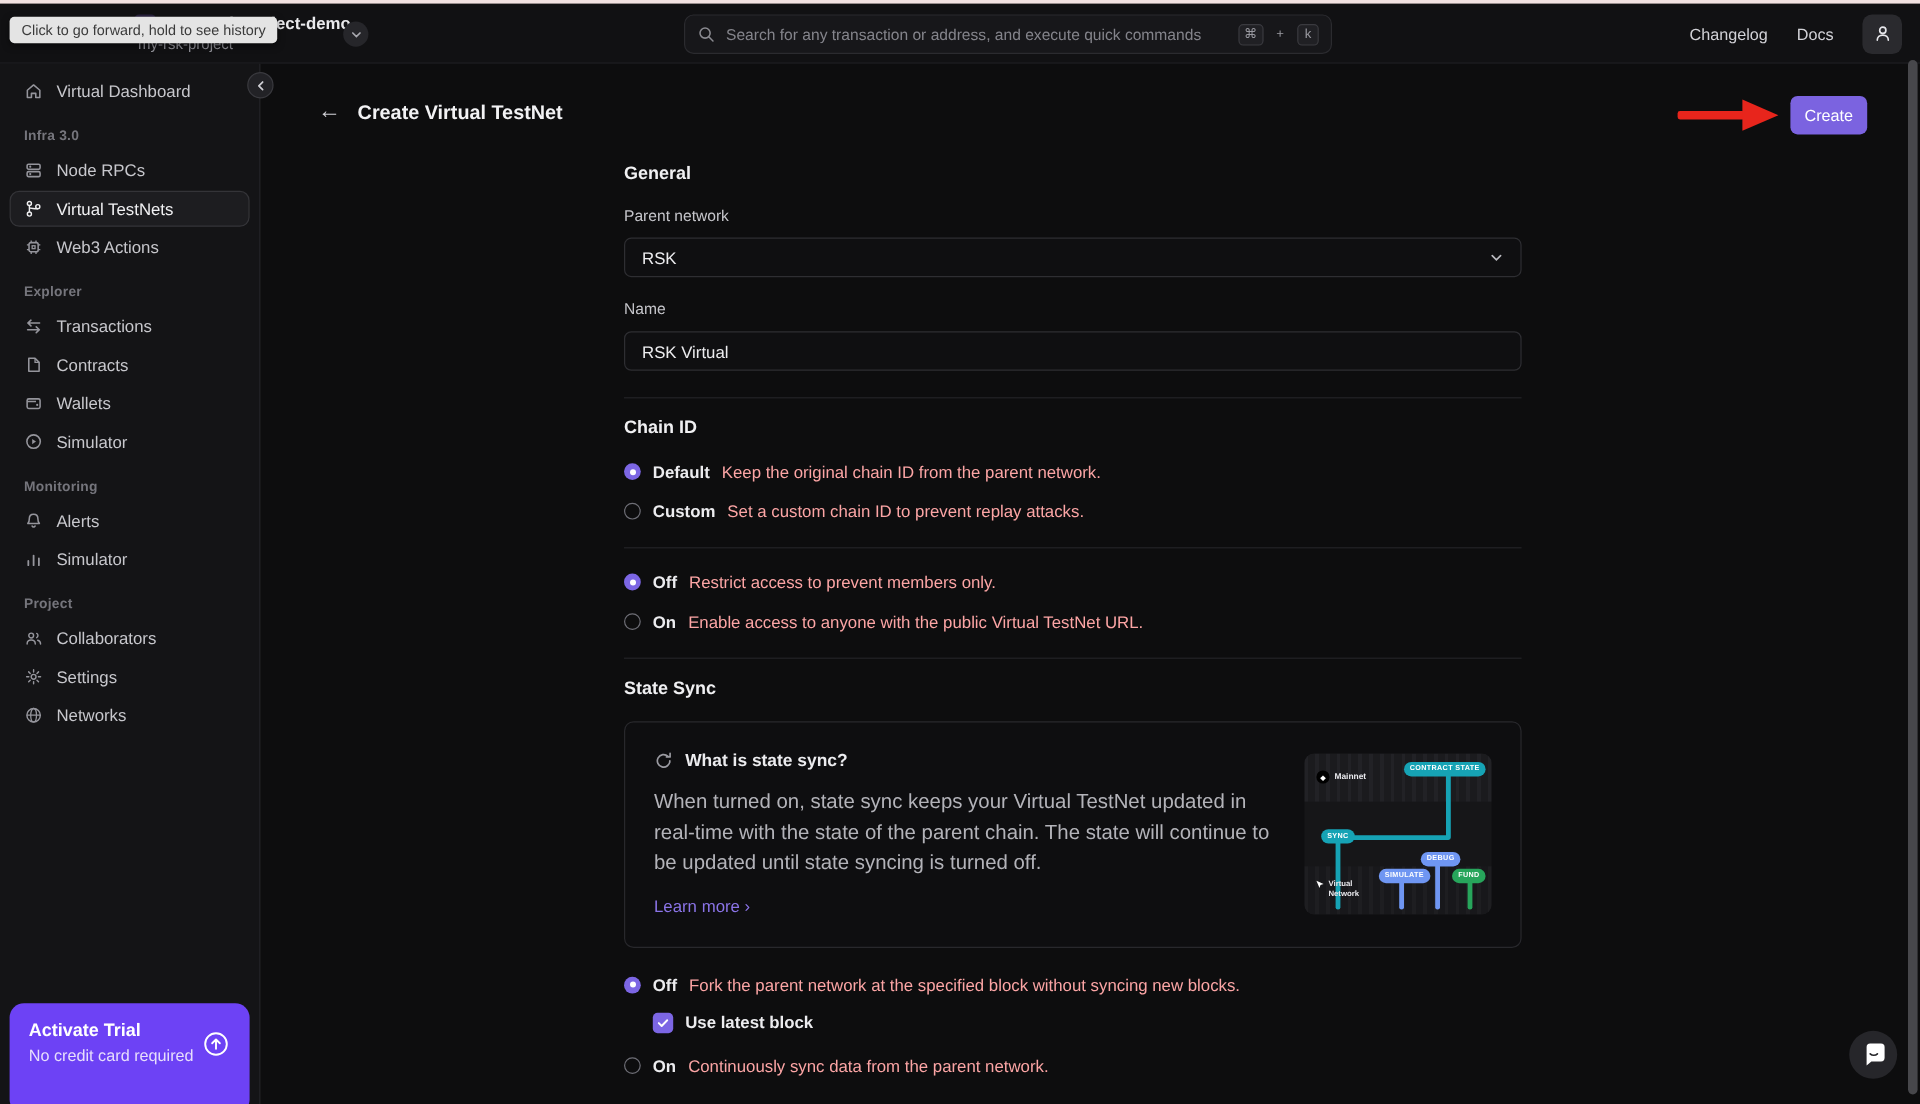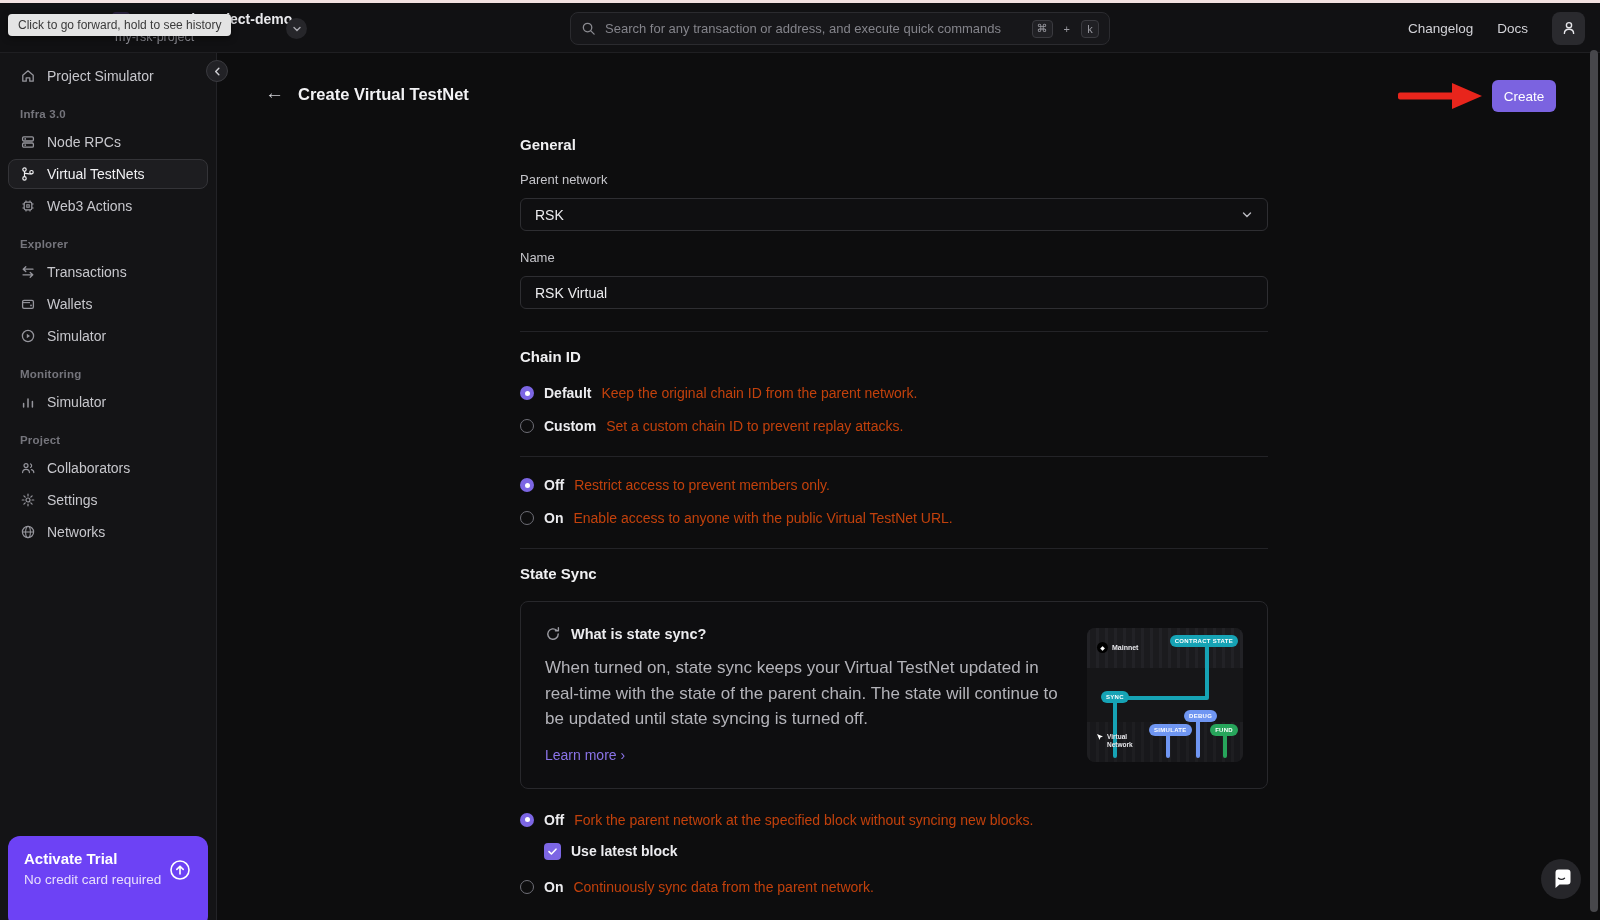--- a/index.html
+++ b/index.html
@@ -103,21 +103,21 @@
   .divider { border-top:1px solid #232327; margin-top:22px; }
   .mt { margin-top:16px; }
   .opt-row { display:flex; align-items:center; gap:10px; margin-top:17px; }
   .radio { width:14px; height:14px; border-radius:50%; flex:0 0 auto; position:relative; border:1.5px solid #6e6e76; }
   .radio.sel { border:0; background:#7c66e4; }
   .radio.sel::after {
     content:""; position:absolute; left:4.5px; top:4.5px; width:5px; height:5px;
     border-radius:50%; background:#fff;
   }
   .opt-label { font-size:14px; font-weight:bold; color:#ececef; }
-  .opt-desc { font-size:14px; color:#c2410c; }
+  .opt-desc { font-size:14px; color:#fca5a5; }
   .checkbox-row { display:flex; align-items:center; gap:10px; margin:15px 0 0 24px; }
   .checkbox {
     width:17px; height:17px; border-radius:4px; background:#7c66e4; display:flex;
     align-items:center; justify-content:center; flex:0 0 auto; cursor:pointer;
   }
   
   .ss-card {
     margin-top:19px; border:1px solid #28282c; border-radius:8px; padding:24px;
     display:flex; align-items:center; gap:24px; background:#0e0e10;
   }
@@ -198,21 +198,21 @@
 
   <div class="tooltip">Click to go forward, hold to see history</div>
 
   <aside class="sidebar">
     <div class="side-item">
       <span class="ic">
         <svg width="16" height="16" viewBox="0 0 16 16">
             <path d="M2.8 7.2 L8 2.8 L13.2 7.2 V13.2 H9.8 V9.8 H6.2 V13.2 H2.8 Z" fill="none" stroke="currentColor" stroke-width="1.3" stroke-linejoin="round"></path>
           </svg>
       </span>
-      <span>Project Simulator</span>
+      <span>Virtual Dashboard</span>
     </div>
 
     <div class="side-label">Infra 3.0</div>
     <div class="side-item">
       <span class="ic">
         <svg width="16" height="16" viewBox="0 0 16 16">
             <rect x="2.6" y="2.8" width="10.8" height="4.2" rx="1.2" fill="none" stroke="currentColor" stroke-width="1.3"></rect>
             <rect x="2.6" y="9" width="10.8" height="4.2" rx="1.2" fill="none" stroke="currentColor" stroke-width="1.3"></rect>
             <circle cx="5.2" cy="4.9" r=".9" fill="currentColor"></circle>
             <circle cx="5.2" cy="11.1" r=".9" fill="currentColor"></circle>
@@ -248,38 +248,56 @@
         <svg width="16" height="16" viewBox="0 0 16 16">
             <path d="M13 5.2 H3.6 M5.8 2.8 L3.2 5.2 L5.8 7.6" fill="none" stroke="currentColor" stroke-width="1.3" stroke-linecap="round" stroke-linejoin="round"></path>
             <path d="M3 10.8 H12.4 M10.2 8.4 L12.8 10.8 L10.2 13.2" fill="none" stroke="currentColor" stroke-width="1.3" stroke-linecap="round" stroke-linejoin="round"></path>
           </svg>
       </span>
       <span>Transactions</span>
     </div>
     <div class="side-item">
       <span class="ic">
         <svg width="16" height="16" viewBox="0 0 16 16">
+            <path d="M4 2.6 h5.2 L12.6 6 v7.4 H4 Z" fill="none" stroke="currentColor" stroke-width="1.3" stroke-linejoin="round"></path>
+            <path d="M9.2 2.6 V6 h3.4" fill="none" stroke="currentColor" stroke-width="1.1"></path>
+          </svg>
+      </span>
+      <span>Contracts</span>
+    </div>
+    <div class="side-item">
+      <span class="ic">
+        <svg width="16" height="16" viewBox="0 0 16 16">
             <rect x="2.6" y="4.4" width="10.8" height="8" rx="1.4" fill="none" stroke="currentColor" stroke-width="1.3"></rect>
             <path d="M2.6 6.6 H10" stroke="currentColor" stroke-width="1.1"></path>
             <circle cx="11" cy="9.4" r=".9" fill="currentColor"></circle>
           </svg>
       </span>
       <span>Wallets</span>
     </div>
     <div class="side-item">
       <span class="ic">
         <svg width="16" height="16" viewBox="0 0 16 16">
             <circle cx="8" cy="8" r="5.6" fill="none" stroke="currentColor" stroke-width="1.3"></circle>
             <path d="M6.8 5.8 L10 8 L6.8 10.2 Z" fill="currentColor"></path>
           </svg>
       </span>
       <span>Simulator</span>
     </div>
 
     <div class="side-label">Monitoring</div>
+    <div class="side-item">
+      <span class="ic">
+        <svg width="16" height="16" viewBox="0 0 16 16">
+            <path d="M8 2.6 c-2.3 0 -3.6 1.7 -3.6 3.8 c0 2.8 -1.2 3.8 -1.2 3.8 h9.6 s-1.2 -1 -1.2 -3.8 c0 -2.1 -1.3 -3.8 -3.6 -3.8 Z" fill="none" stroke="currentColor" stroke-width="1.3" stroke-linejoin="round"></path>
+            <path d="M6.8 12.4 a1.3 1.3 0 0 0 2.4 0" fill="none" stroke="currentColor" stroke-width="1.3" stroke-linecap="round"></path>
+          </svg>
+      </span>
+      <span>Alerts</span>
+    </div>
     <div class="side-item">
       <span class="ic">
         <svg width="16" height="16" viewBox="0 0 16 16">
             <path d="M3.6 13 V9.4 M8 13 V5 M12.4 13 V7.4" stroke="currentColor" stroke-width="1.5" stroke-linecap="round"></path>
           </svg>
       </span>
       <span>Simulator</span>
     </div>
 
     <div class="side-label">Project</div>

